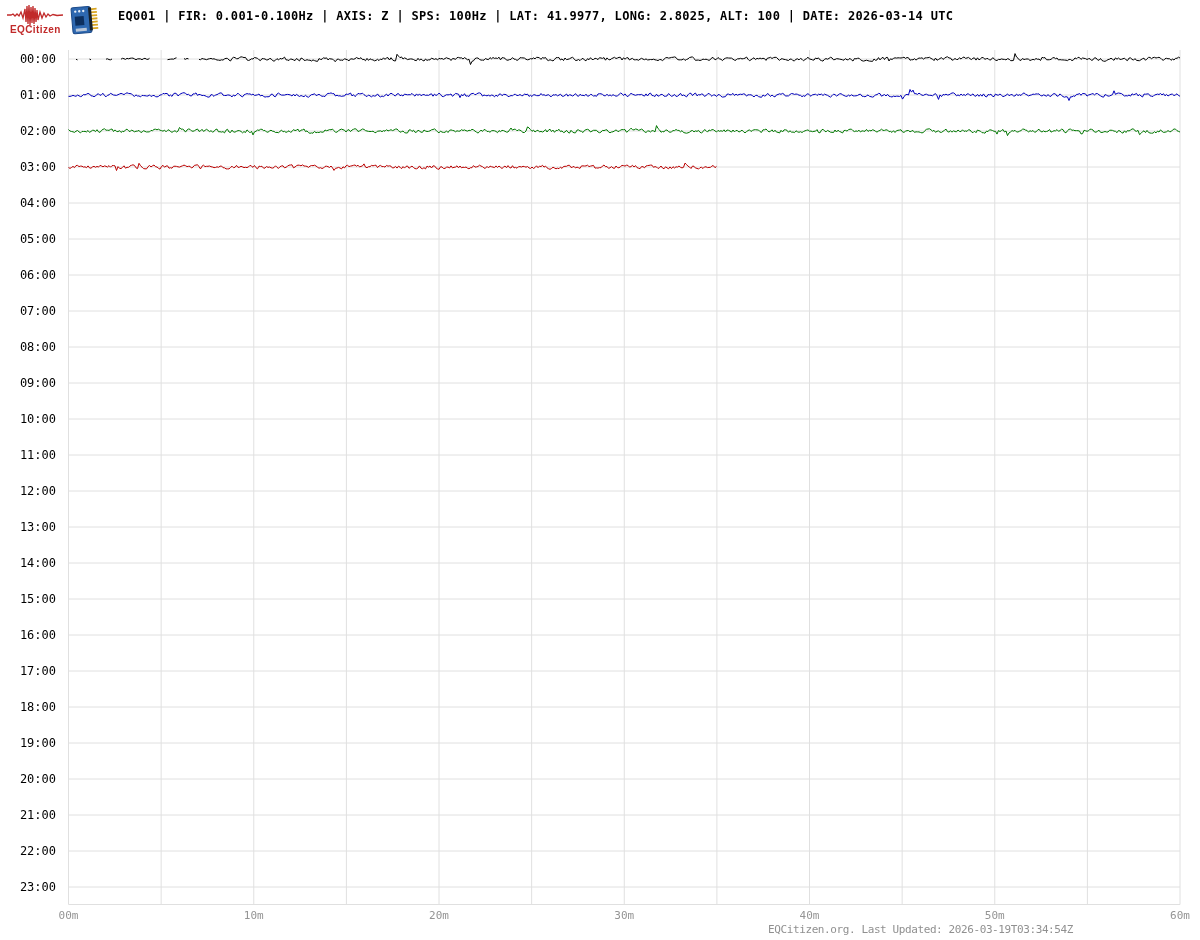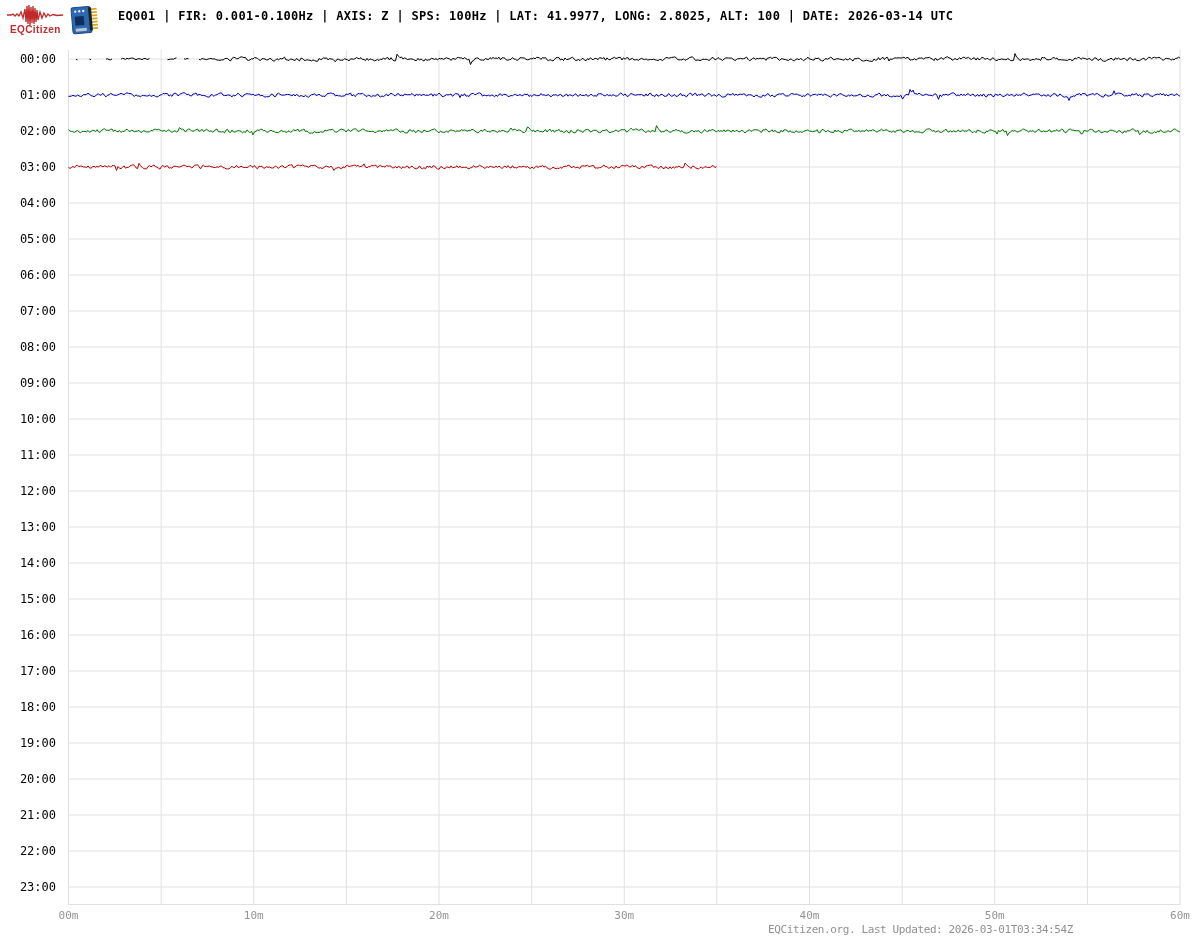--- a/index.html
+++ b/index.html
@@ -124,15 +124,15 @@
         <text x="809.5" y="919" text-anchor="middle" font-size="11" fill="#949494" font-family="DejaVu Sans Mono, monospace">40m</text>
         <text x="994.75" y="919" text-anchor="middle" font-size="11" fill="#949494" font-family="DejaVu Sans Mono, monospace">50m</text>
         <text x="1180" y="919" text-anchor="middle" font-size="11" fill="#949494" font-family="DejaVu Sans Mono, monospace">60m</text>
       </g>
       <path d="M76.0 59.3L77.5 59.9M89.5 59.1L91.0 59.8M106.0 59.2L107.5 58.8L109.0 59.6L110.5 59.8L112.0 59.0M121.0 59.2L122.5 58.3L124.0 58.7L125.5 59.4L127.0 58.3L128.5 58.8L130.0 58.3L131.5 58.1L133.0 58.1L134.5 58.9L136.0 59.7L137.5 58.9L139.0 58.8L140.5 58.9L142.0 59.7L143.5 58.7L145.0 58.3L146.5 59.2L148.0 59.4L149.5 58.3M167.5 59.7L169.0 59.4L170.5 59.2L172.0 59.0L173.5 59.2L175.0 58.3L176.5 57.8M184.0 58.6L185.5 59.3L187.0 58.4L188.5 58.9M199.0 59.4L200.5 59.7L202.0 58.5L203.5 58.9L205.0 59.2L206.5 59.7L208.0 59.1L209.5 58.7L211.0 58.4L212.5 59.0L214.0 58.8L215.5 59.4L217.0 60.0L218.5 60.1L220.0 60.4L221.5 59.8L223.0 60.1L224.5 58.9L226.0 58.3L227.5 58.4L229.0 60.0L230.5 61.0L232.0 58.5L233.5 57.3L235.0 57.6L236.5 58.7L238.0 58.7L239.5 57.6L241.0 56.8L242.5 57.1L244.0 57.6L245.5 57.4L247.0 59.9L248.5 60.5L250.0 59.9L251.5 58.8L253.0 59.0L254.5 57.5L256.0 57.9L257.5 58.3L259.0 59.8L260.5 60.6L262.0 58.6L263.5 58.7L265.0 59.0L266.5 59.9L268.0 59.8L269.5 58.6L271.0 58.7L272.5 60.5L274.0 61.2L275.5 60.2L277.0 58.6L278.5 60.0L280.0 58.4L281.5 58.9L283.0 58.4L284.5 57.1L286.0 59.8L287.5 60.0L289.0 60.5L290.5 58.9L292.0 59.3L293.5 59.9L295.0 60.6L296.5 58.5L298.0 59.7L299.5 60.9L301.0 58.1L302.5 58.5L304.0 60.3L305.5 60.4L307.0 59.7L308.5 60.2L310.0 60.2L311.5 61.0L313.0 59.9L314.5 60.6L316.0 61.1L317.5 61.4L319.0 58.6L320.5 59.4L322.0 59.3L323.5 57.7L325.0 58.4L326.5 57.8L328.0 59.9L329.5 58.6L331.0 59.0L332.5 59.0L334.0 60.6L335.5 61.5L337.0 59.3L338.5 59.2L340.0 60.2L341.5 60.1L343.0 60.3L344.5 58.7L346.0 59.3L347.5 59.8L349.0 60.9L350.5 58.9L352.0 58.9L353.5 59.3L355.0 58.7L356.5 57.5L358.0 58.4L359.5 58.6L361.0 57.7L362.5 59.6L364.0 59.4L365.5 60.7L367.0 58.4L368.5 60.4L370.0 58.8L371.5 59.6L373.0 59.9L374.5 60.8L376.0 60.4L377.5 59.3L379.0 60.6L380.5 59.0L382.0 59.7L383.5 57.8L385.0 59.4L386.5 57.8L388.0 57.7L389.5 60.0L391.0 57.7L392.5 59.8L394.0 60.8L395.5 60.9L397.0 54.3L398.5 56.2L400.0 57.7L401.5 56.9L403.0 59.0L404.5 57.9L406.0 58.5L407.5 59.6L409.0 59.2L410.5 58.9L412.0 59.0L413.5 59.5L415.0 60.4L416.5 60.6L418.0 58.3L419.5 60.2L421.0 58.9L422.5 60.3L424.0 61.0L425.5 59.0L427.0 60.4L428.5 59.8L430.0 59.9L431.5 58.1L433.0 58.8L434.5 59.4L436.0 58.6L437.5 60.0L439.0 58.3L440.5 58.8L442.0 58.5L443.5 59.4L445.0 58.5L446.5 57.7L448.0 58.5L449.5 58.7L451.0 60.5L452.5 58.6L454.0 58.7L455.5 59.4L457.0 57.6L458.5 57.4L460.0 58.0L461.5 57.8L463.0 59.0L464.5 57.6L466.0 58.6L467.5 59.8L469.0 59.3L470.5 64.5L472.0 61.3L473.5 60.8L475.0 58.6L476.5 58.0L478.0 58.0L479.5 59.4L481.0 60.1L482.5 60.1L484.0 60.2L485.5 58.5L487.0 59.3L488.5 59.6L490.0 57.6L491.5 58.8L493.0 57.5L494.5 58.4L496.0 58.0L497.5 58.5L499.0 57.2L500.5 59.8L502.0 57.7L503.5 57.8L505.0 58.3L506.5 60.1L508.0 60.2L509.5 59.6L511.0 59.4L512.5 57.6L514.0 59.1L515.5 59.3L517.0 60.4L518.5 59.6L520.0 57.7L521.5 57.8L523.0 57.9L524.5 58.1L526.0 59.3L527.5 59.8L529.0 59.5L530.5 58.6L532.0 59.0L533.5 57.9L535.0 58.8L536.5 57.4L538.0 57.4L539.5 57.8L541.0 59.4L542.5 57.5L544.0 58.2L545.5 57.5L547.0 59.8L548.5 60.6L550.0 59.7L551.5 60.4L553.0 60.9L554.5 59.6L556.0 57.7L557.5 57.6L559.0 57.6L560.5 60.0L562.0 58.9L563.5 60.6L565.0 58.0L566.5 59.6L568.0 59.3L569.5 58.8L571.0 57.9L572.5 57.3L574.0 58.6L575.5 60.5L577.0 60.3L578.5 59.5L580.0 60.6L581.5 59.1L583.0 58.3L584.5 60.1L586.0 60.8L587.5 58.7L589.0 59.7L590.5 57.7L592.0 59.5L593.5 59.5L595.0 58.3L596.5 58.6L598.0 59.6L599.5 57.7L601.0 58.0L602.5 58.4L604.0 57.6L605.5 60.2L607.0 57.9L608.5 59.5L610.0 59.9L611.5 58.7L613.0 58.0L614.5 57.3L616.0 58.5L617.5 58.0L619.0 57.3L620.5 57.4L622.0 60.0L623.5 57.8L625.0 59.2L626.5 57.9L628.0 57.7L629.5 60.0L631.0 58.9L632.5 58.4L634.0 59.8L635.5 59.8L637.0 59.6L638.5 60.3L640.0 59.2L641.5 58.3L643.0 59.1L644.5 59.7L646.0 58.9L647.5 59.9L649.0 59.8L650.5 59.5L652.0 59.7L653.5 59.2L655.0 59.8L656.5 60.1L658.0 60.6L659.5 59.6L661.0 59.6L662.5 60.6L664.0 59.3L665.5 57.9L667.0 57.5L668.5 58.1L670.0 57.9L671.5 57.4L673.0 57.3L674.5 56.9L676.0 57.5L677.5 59.5L679.0 59.9L680.5 59.8L682.0 59.9L683.5 58.8L685.0 60.4L686.5 59.5L688.0 58.9L689.5 57.5L691.0 57.2L692.5 56.8L694.0 58.4L695.5 60.4L697.0 60.1L698.5 60.1L700.0 60.5L701.5 60.0L703.0 59.1L704.5 59.5L706.0 59.2L707.5 59.7L709.0 60.4L710.5 59.5L712.0 57.5L713.5 57.9L715.0 59.8L716.5 59.2L718.0 57.5L719.5 58.8L721.0 59.3L722.5 60.6L724.0 59.0L725.5 58.2L727.0 57.8L728.5 58.0L730.0 58.1L731.5 58.1L733.0 59.2L734.5 60.2L736.0 60.2L737.5 58.7L739.0 58.9L740.5 58.3L742.0 58.9L743.5 58.6L745.0 58.2L746.5 57.0L748.0 59.2L749.5 60.7L751.0 59.8L752.5 58.6L754.0 57.8L755.5 59.6L757.0 58.3L758.5 58.8L760.0 58.1L761.5 58.7L763.0 58.3L764.5 58.6L766.0 60.4L767.5 58.1L769.0 57.9L770.5 57.3L772.0 58.5L773.5 57.6L775.0 57.3L776.5 57.4L778.0 59.0L779.5 60.4L781.0 58.9L782.5 58.8L784.0 59.4L785.5 59.6L787.0 60.1L788.5 60.5L790.0 59.1L791.5 59.1L793.0 60.7L794.5 60.7L796.0 59.3L797.5 58.8L799.0 59.9L800.5 58.4L802.0 59.3L803.5 60.8L805.0 59.5L806.5 58.6L808.0 57.2L809.5 59.1L811.0 59.3L812.5 59.9L814.0 60.1L815.5 58.0L817.0 58.7L818.5 57.9L820.0 59.9L821.5 60.6L823.0 61.1L824.5 59.3L826.0 58.6L827.5 59.2L829.0 58.4L830.5 57.3L832.0 57.9L833.5 59.8L835.0 59.5L836.5 58.7L838.0 58.8L839.5 59.1L841.0 59.4L842.5 59.8L844.0 60.2L845.5 58.6L847.0 59.9L848.5 59.6L850.0 58.3L851.5 60.0L853.0 61.0L854.5 58.5L856.0 58.9L857.5 58.3L859.0 58.2L860.5 59.7L862.0 60.7L863.5 61.1L865.0 60.7L866.5 60.2L868.0 60.7L869.5 61.1L871.0 61.2L872.5 61.4L874.0 59.0L875.5 60.3L877.0 59.9L878.5 57.6L880.0 59.9L881.5 58.2L883.0 57.3L884.5 59.5L886.0 57.5L887.5 57.4L889.0 61.0L890.5 58.8L892.0 59.5L893.5 58.4L895.0 57.8L896.5 58.1L898.0 57.8L899.5 57.9L901.0 58.0L902.5 57.7L904.0 57.2L905.5 58.4L907.0 57.5L908.5 57.8L910.0 60.2L911.5 59.7L913.0 59.8L914.5 58.7L916.0 60.1L917.5 58.9L919.0 58.0L920.5 58.2L922.0 57.8L923.5 59.1L925.0 57.9L926.5 57.8L928.0 57.7L929.5 57.3L931.0 58.5L932.5 59.0L934.0 60.6L935.5 58.1L937.0 60.2L938.5 59.5L940.0 58.5L941.5 57.6L943.0 59.4L944.5 58.3L946.0 57.2L947.5 56.8L949.0 58.0L950.5 58.0L952.0 60.2L953.5 59.7L955.0 58.5L956.5 59.5L958.0 59.5L959.5 57.7L961.0 59.1L962.5 57.6L964.0 57.0L965.5 58.3L967.0 58.0L968.5 57.4L970.0 58.7L971.5 59.6L973.0 58.1L974.5 57.9L976.0 60.1L977.5 57.8L979.0 59.9L980.5 58.8L982.0 57.4L983.5 57.9L985.0 59.3L986.5 58.6L988.0 58.5L989.5 60.0L991.0 59.8L992.5 57.8L994.0 58.5L995.5 60.3L997.0 60.5L998.5 59.4L1000.0 59.6L1001.5 58.9L1003.0 59.3L1004.5 59.4L1006.0 59.9L1007.5 58.7L1009.0 59.1L1010.5 60.6L1012.0 60.7L1013.5 60.4L1015.0 53.6L1016.5 57.0L1018.0 58.2L1019.5 60.1L1021.0 60.4L1022.5 58.5L1024.0 59.5L1025.5 59.2L1027.0 58.9L1028.5 59.2L1030.0 60.5L1031.5 59.9L1033.0 59.4L1034.5 59.8L1036.0 58.5L1037.5 59.3L1039.0 59.1L1040.5 60.5L1042.0 57.4L1043.5 57.8L1045.0 57.6L1046.5 59.7L1048.0 59.8L1049.5 59.7L1051.0 59.4L1052.5 58.0L1054.0 57.5L1055.5 58.7L1057.0 58.0L1058.5 60.0L1060.0 59.6L1061.5 59.9L1063.0 59.9L1064.5 60.1L1066.0 60.2L1067.5 60.6L1069.0 59.4L1070.5 59.5L1072.0 60.6L1073.5 59.9L1075.0 57.9L1076.5 58.8L1078.0 57.3L1079.5 57.6L1081.0 59.4L1082.5 58.0L1084.0 58.3L1085.5 58.6L1087.0 59.5L1088.5 58.7L1090.0 58.7L1091.5 60.4L1093.0 59.8L1094.5 57.8L1096.0 58.0L1097.5 59.8L1099.0 60.3L1100.5 58.5L1102.0 60.5L1103.5 61.1L1105.0 61.3L1106.5 60.6L1108.0 59.6L1109.5 59.2L1111.0 58.2L1112.5 59.3L1114.0 60.3L1115.5 57.9L1117.0 59.2L1118.5 58.0L1120.0 59.4L1121.5 59.3L1123.0 58.7L1124.5 58.2L1126.0 59.8L1127.5 60.6L1129.0 58.1L1130.5 57.9L1132.0 59.3L1133.5 60.1L1135.0 58.6L1136.5 60.4L1138.0 60.6L1139.5 60.7L1141.0 59.7L1142.5 58.7L1144.0 58.2L1145.5 60.3L1147.0 58.8L1148.5 57.4L1150.0 57.4L1151.5 58.7L1153.0 57.6L1154.5 57.3L1156.0 58.0L1157.5 57.6L1159.0 57.3L1160.5 58.1L1162.0 59.6L1163.5 60.3L1165.0 58.7L1166.5 58.3L1168.0 58.8L1169.5 58.6L1171.0 60.3L1172.5 59.1L1174.0 60.0L1175.5 58.3L1177.0 58.3L1178.5 57.2L1180.0 58.0" fill="none" stroke="#000000" stroke-width="1" stroke-linejoin="miter"></path>
       <path d="M68.5 96.3L70.0 96.4L71.5 96.0L73.0 95.4L74.5 95.9L76.0 96.3L77.5 95.1L79.0 95.8L80.5 96.6L82.0 96.1L83.5 94.5L85.0 94.9L86.5 94.2L88.0 93.4L89.5 94.0L91.0 95.8L92.5 96.0L94.0 96.7L95.5 96.0L97.0 94.3L98.5 93.8L100.0 95.4L101.5 94.6L103.0 93.3L104.5 95.6L106.0 96.8L107.5 95.3L109.0 94.9L110.5 93.3L112.0 94.1L113.5 95.0L115.0 95.2L116.5 95.4L118.0 94.7L119.5 94.0L121.0 93.4L122.5 93.9L124.0 94.6L125.5 93.5L127.0 92.8L128.5 93.4L130.0 93.6L131.5 93.8L133.0 95.5L134.5 96.3L136.0 94.9L137.5 96.0L139.0 95.9L140.5 96.9L142.0 95.4L143.5 95.6L145.0 95.7L146.5 96.0L148.0 96.0L149.5 94.9L151.0 96.5L152.5 95.7L154.0 95.4L155.5 96.6L157.0 96.9L158.5 96.4L160.0 95.0L161.5 94.9L163.0 93.4L164.5 93.8L166.0 93.4L167.5 93.7L169.0 96.1L170.5 95.0L172.0 96.4L173.5 93.8L175.0 93.1L176.5 93.7L178.0 95.9L179.5 94.6L181.0 93.6L182.5 93.0L184.0 92.7L185.5 93.4L187.0 94.7L188.5 94.3L190.0 95.7L191.5 96.0L193.0 93.9L194.5 93.9L196.0 92.9L197.5 95.4L199.0 94.4L200.5 94.7L202.0 95.5L203.5 95.4L205.0 95.7L206.5 96.5L208.0 97.1L209.5 97.0L211.0 94.6L212.5 95.0L214.0 96.4L215.5 94.9L217.0 94.7L218.5 93.7L220.0 93.0L221.5 92.9L223.0 95.1L224.5 95.5L226.0 95.5L227.5 95.0L229.0 95.0L230.5 95.6L232.0 96.9L233.5 95.0L235.0 96.1L236.5 94.5L238.0 93.2L239.5 94.7L241.0 96.0L242.5 96.9L244.0 94.9L245.5 94.2L247.0 93.6L248.5 94.0L250.0 93.9L251.5 94.8L253.0 94.1L254.5 95.4L256.0 95.2L257.5 94.8L259.0 94.0L260.5 96.0L262.0 95.2L263.5 96.3L265.0 97.1L266.5 96.7L268.0 96.8L269.5 96.5L271.0 94.3L272.5 94.2L274.0 96.3L275.5 96.7L277.0 94.0L278.5 93.1L280.0 94.3L281.5 95.1L283.0 95.1L284.5 95.1L286.0 94.6L287.5 94.4L289.0 94.6L290.5 95.0L292.0 96.0L293.5 94.2L295.0 96.0L296.5 94.3L298.0 95.5L299.5 96.5L301.0 95.5L302.5 96.2L304.0 96.7L305.5 95.3L307.0 96.7L308.5 97.2L310.0 95.8L311.5 94.6L313.0 94.5L314.5 93.7L316.0 95.5L317.5 95.0L319.0 94.3L320.5 95.4L322.0 96.3L323.5 96.2L325.0 96.5L326.5 94.4L328.0 93.4L329.5 93.4L331.0 92.9L332.5 93.6L334.0 93.7L335.5 96.0L337.0 95.2L338.5 95.9L340.0 95.8L341.5 96.4L343.0 96.0L344.5 96.0L346.0 94.0L347.5 94.4L349.0 94.0L350.5 93.0L352.0 95.9L353.5 94.7L355.0 96.6L356.5 95.2L358.0 93.4L359.5 93.8L361.0 93.8L362.5 93.2L364.0 94.7L365.5 95.7L367.0 96.6L368.5 95.0L370.0 95.9L371.5 96.8L373.0 95.6L374.5 96.1L376.0 95.8L377.5 93.9L379.0 96.0L380.5 96.9L382.0 96.0L383.5 96.6L385.0 95.4L386.5 94.1L388.0 96.0L389.5 94.2L391.0 93.3L392.5 93.9L394.0 95.4L395.5 95.9L397.0 94.0L398.5 93.6L400.0 95.7L401.5 95.1L403.0 96.0L404.5 94.1L406.0 94.5L407.5 94.8L409.0 94.7L410.5 94.7L412.0 93.4L413.5 95.0L415.0 96.1L416.5 93.9L418.0 95.5L419.5 93.9L421.0 95.7L422.5 94.8L424.0 94.5L425.5 95.4L427.0 95.1L428.5 95.4L430.0 94.4L431.5 93.8L433.0 96.2L434.5 94.1L436.0 95.5L437.5 94.6L439.0 93.2L440.5 94.3L442.0 96.4L443.5 96.6L445.0 95.6L446.5 94.7L448.0 94.9L449.5 94.6L451.0 94.0L452.5 96.3L454.0 94.9L455.5 93.4L457.0 93.8L458.5 94.2L460.0 97.6L461.5 94.6L463.0 95.8L464.5 93.7L466.0 96.2L467.5 95.8L469.0 96.5L470.5 94.1L472.0 93.6L473.5 93.3L475.0 94.8L476.5 94.1L478.0 93.1L479.5 92.9L481.0 93.6L482.5 96.1L484.0 95.0L485.5 95.5L487.0 95.8L488.5 95.2L490.0 96.1L491.5 95.1L493.0 95.4L494.5 96.8L496.0 95.1L497.5 96.4L499.0 94.3L500.5 93.9L502.0 95.7L503.5 94.4L505.0 94.4L506.5 94.8L508.0 96.6L509.5 96.3L511.0 95.5L512.5 95.9L514.0 94.4L515.5 94.4L517.0 95.5L518.5 95.4L520.0 94.5L521.5 95.6L523.0 95.7L524.5 93.9L526.0 94.7L527.5 94.1L529.0 96.4L530.5 95.3L532.0 96.5L533.5 94.7L535.0 94.9L536.5 95.6L538.0 95.7L539.5 95.5L541.0 93.5L542.5 95.2L544.0 94.7L545.5 95.6L547.0 95.2L548.5 94.6L550.0 96.3L551.5 96.5L553.0 94.8L554.5 95.1L556.0 94.6L557.5 95.8L559.0 95.1L560.5 94.2L562.0 96.1L563.5 96.3L565.0 95.3L566.5 94.0L568.0 96.2L569.5 94.7L571.0 95.1L572.5 96.0L574.0 95.2L575.5 93.6L577.0 95.6L578.5 96.3L580.0 94.3L581.5 95.4L583.0 95.3L584.5 95.8L586.0 94.2L587.5 96.2L589.0 95.9L590.5 94.4L592.0 94.7L593.5 96.2L595.0 95.6L596.5 96.3L598.0 94.0L599.5 93.7L601.0 93.8L602.5 94.4L604.0 95.7L605.5 95.8L607.0 94.2L608.5 95.9L610.0 94.9L611.5 95.9L613.0 94.7L614.5 95.5L616.0 96.2L617.5 95.8L619.0 94.5L620.5 93.1L622.0 93.7L623.5 95.5L625.0 93.9L626.5 95.9L628.0 96.6L629.5 94.7L631.0 93.4L632.5 94.2L634.0 94.8L635.5 95.3L637.0 94.8L638.5 94.6L640.0 94.8L641.5 94.4L643.0 95.4L644.5 96.1L646.0 93.9L647.5 96.0L649.0 93.8L650.5 93.1L652.0 95.5L653.5 95.7L655.0 96.5L656.5 94.2L658.0 96.2L659.5 95.6L661.0 94.4L662.5 94.5L664.0 96.1L665.5 96.3L667.0 95.9L668.5 93.6L670.0 94.8L671.5 96.4L673.0 95.7L674.5 94.5L676.0 96.4L677.5 96.2L679.0 95.0L680.5 93.3L682.0 95.7L683.5 95.0L685.0 95.8L686.5 96.9L688.0 94.8L689.5 93.3L691.0 93.3L692.5 95.6L694.0 93.9L695.5 93.1L697.0 95.8L698.5 94.6L700.0 95.0L701.5 94.0L703.0 94.3L704.5 96.4L706.0 95.5L707.5 94.2L709.0 93.3L710.5 95.0L712.0 96.3L713.5 94.8L715.0 95.1L716.5 96.5L718.0 94.7L719.5 94.7L721.0 96.3L722.5 97.1L724.0 96.9L725.5 96.6L727.0 94.2L728.5 94.1L730.0 94.9L731.5 94.6L733.0 93.4L734.5 95.5L736.0 94.1L737.5 95.2L739.0 94.5L740.5 94.2L742.0 94.5L743.5 93.8L745.0 94.2L746.5 96.1L748.0 94.8L749.5 94.8L751.0 94.8L752.5 95.7L754.0 96.9L755.5 95.5L757.0 95.3L758.5 96.6L760.0 97.0L761.5 97.3L763.0 95.0L764.5 96.0L766.0 95.5L767.5 93.5L769.0 94.6L770.5 96.5L772.0 95.0L773.5 96.3L775.0 96.9L776.5 94.9L778.0 94.5L779.5 93.8L781.0 94.3L782.5 93.4L784.0 94.2L785.5 96.1L787.0 95.9L788.5 95.9L790.0 94.5L791.5 93.5L793.0 93.8L794.5 94.4L796.0 94.0L797.5 94.3L799.0 95.2L800.5 95.3L802.0 96.7L803.5 95.7L805.0 96.4L806.5 94.4L808.0 93.7L809.5 95.0L811.0 96.3L812.5 94.7L814.0 94.6L815.5 94.0L817.0 95.5L818.5 94.2L820.0 94.6L821.5 94.1L823.0 95.5L824.5 94.1L826.0 94.8L827.5 95.3L829.0 96.3L830.5 97.1L832.0 95.7L833.5 94.2L835.0 94.6L836.5 96.0L838.0 95.1L839.5 93.9L841.0 93.7L842.5 94.7L844.0 95.5L845.5 96.2L847.0 96.3L848.5 95.1L850.0 96.2L851.5 94.7L853.0 95.9L854.5 95.9L856.0 95.8L857.5 95.5L859.0 94.5L860.5 94.2L862.0 96.2L863.5 96.4L865.0 96.8L866.5 95.9L868.0 94.9L869.5 96.4L871.0 96.7L872.5 97.1L874.0 96.5L875.5 94.8L877.0 94.7L878.5 93.4L880.0 93.6L881.5 96.2L883.0 95.3L884.5 94.5L886.0 96.0L887.5 94.3L889.0 96.2L890.5 96.6L892.0 97.0L893.5 96.1L895.0 96.5L896.5 96.2L898.0 96.2L899.5 96.5L901.0 95.4L902.5 99.1L904.0 96.8L905.5 94.8L907.0 94.4L908.5 95.0L910.0 89.5L911.5 92.1L913.0 90.1L914.5 93.7L916.0 93.7L917.5 94.4L919.0 93.1L920.5 94.2L922.0 95.2L923.5 95.4L925.0 94.4L926.5 94.2L928.0 95.1L929.5 95.3L931.0 95.3L932.5 95.8L934.0 94.5L935.5 93.6L937.0 95.7L938.5 99.4L940.0 94.9L941.5 96.6L943.0 94.5L944.5 94.9L946.0 94.2L947.5 95.0L949.0 94.8L950.5 93.8L952.0 93.0L953.5 92.9L955.0 93.9L956.5 95.8L958.0 94.9L959.5 95.8L961.0 94.0L962.5 95.4L964.0 94.5L965.5 95.6L967.0 94.0L968.5 93.8L970.0 95.5L971.5 95.0L973.0 93.9L974.5 95.9L976.0 96.2L977.5 94.4L979.0 96.3L980.5 94.5L982.0 96.2L983.5 93.9L985.0 96.2L986.5 97.0L988.0 94.6L989.5 94.8L991.0 94.2L992.5 96.3L994.0 96.6L995.5 94.0L997.0 95.0L998.5 95.1L1000.0 94.0L1001.5 95.3L1003.0 96.6L1004.5 96.1L1006.0 95.3L1007.5 93.9L1009.0 95.7L1010.5 94.8L1012.0 94.5L1013.5 95.9L1015.0 96.0L1016.5 94.1L1018.0 95.5L1019.5 94.7L1021.0 95.5L1022.5 93.7L1024.0 92.9L1025.5 94.2L1027.0 94.9L1028.5 95.9L1030.0 95.3L1031.5 94.9L1033.0 94.1L1034.5 94.4L1036.0 93.9L1037.5 94.0L1039.0 93.9L1040.5 95.5L1042.0 96.0L1043.5 94.9L1045.0 95.4L1046.5 96.3L1048.0 94.5L1049.5 96.2L1051.0 96.3L1052.5 94.4L1054.0 93.6L1055.5 94.0L1057.0 96.2L1058.5 95.8L1060.0 93.9L1061.5 95.4L1063.0 96.6L1064.5 97.2L1066.0 96.7L1067.5 97.0L1069.0 100.5L1070.5 96.8L1072.0 96.9L1073.5 95.9L1075.0 96.3L1076.5 94.4L1078.0 94.3L1079.5 93.5L1081.0 95.3L1082.5 93.5L1084.0 93.6L1085.5 93.9L1087.0 96.1L1088.5 95.0L1090.0 94.6L1091.5 94.0L1093.0 93.6L1094.5 94.9L1096.0 93.6L1097.5 93.6L1099.0 94.8L1100.5 95.8L1102.0 96.7L1103.5 97.2L1105.0 94.6L1106.5 95.2L1108.0 96.1L1109.5 96.0L1111.0 95.3L1112.5 94.6L1114.0 90.8L1115.5 94.4L1117.0 93.4L1118.5 93.0L1120.0 93.3L1121.5 93.6L1123.0 94.8L1124.5 96.0L1126.0 95.7L1127.5 95.9L1129.0 95.0L1130.5 96.1L1132.0 93.8L1133.5 94.7L1135.0 94.3L1136.5 93.4L1138.0 95.8L1139.5 94.6L1141.0 95.9L1142.5 97.0L1144.0 94.1L1145.5 94.2L1147.0 94.0L1148.5 93.8L1150.0 95.8L1151.5 96.2L1153.0 96.5L1154.5 95.0L1156.0 94.6L1157.5 94.1L1159.0 94.5L1160.5 93.5L1162.0 94.9L1163.5 93.7L1165.0 95.8L1166.5 94.4L1168.0 96.0L1169.5 95.0L1171.0 94.2L1172.5 94.2L1174.0 95.6L1175.5 94.8L1177.0 93.8L1178.5 95.5L1180.0 96.2" fill="none" stroke="#0000bb" stroke-width="1" stroke-linejoin="miter"></path>
       <path d="M68.5 129.5L70.0 131.0L71.5 131.5L73.0 131.8L74.5 132.4L76.0 131.2L77.5 130.5L79.0 131.8L80.5 132.9L82.0 131.4L83.5 131.5L85.0 131.4L86.5 131.9L88.0 130.5L89.5 132.4L91.0 131.4L92.5 130.3L94.0 130.3L95.5 131.6L97.0 129.7L98.5 131.8L100.0 132.4L101.5 130.4L103.0 129.3L104.5 128.8L106.0 130.2L107.5 130.2L109.0 130.4L110.5 129.4L112.0 129.0L113.5 131.5L115.0 129.9L116.5 131.4L118.0 131.7L119.5 130.6L121.0 132.4L122.5 131.3L124.0 131.7L125.5 129.9L127.0 129.1L128.5 130.7L130.0 131.7L131.5 130.0L133.0 130.8L134.5 131.8L136.0 131.2L137.5 131.1L139.0 130.4L140.5 132.2L142.0 132.3L143.5 130.6L145.0 131.4L146.5 132.0L148.0 131.9L149.5 131.9L151.0 130.4L152.5 130.7L154.0 129.4L155.5 129.2L157.0 129.8L158.5 129.2L160.0 130.2L161.5 130.6L163.0 131.2L164.5 130.1L166.0 131.8L167.5 130.3L169.0 129.8L170.5 131.5L172.0 132.3L173.5 131.4L175.0 130.7L176.5 132.0L178.0 131.1L179.5 127.5L181.0 129.2L182.5 129.1L184.0 130.0L185.5 132.1L187.0 130.0L188.5 129.0L190.0 129.3L191.5 130.9L193.0 131.3L194.5 130.7L196.0 129.7L197.5 129.0L199.0 131.4L200.5 130.9L202.0 129.3L203.5 131.4L205.0 130.4L206.5 129.3L208.0 130.3L209.5 131.6L211.0 130.7L212.5 132.0L214.0 131.5L215.5 129.5L217.0 129.1L218.5 131.8L220.0 131.7L221.5 132.1L223.0 131.6L224.5 132.9L226.0 130.2L227.5 129.3L229.0 132.0L230.5 132.5L232.0 130.1L233.5 132.0L235.0 132.1L236.5 131.3L238.0 130.6L239.5 130.7L241.0 131.4L242.5 132.8L244.0 131.6L245.5 132.5L247.0 129.9L248.5 131.3L250.0 132.8L251.5 131.3L253.0 134.9L254.5 131.8L256.0 131.3L257.5 130.0L259.0 130.4L260.5 129.3L262.0 129.3L263.5 130.6L265.0 130.4L266.5 132.0L268.0 132.2L269.5 131.0L271.0 130.2L272.5 131.2L274.0 131.4L275.5 132.5L277.0 132.4L278.5 132.7L280.0 131.4L281.5 130.1L283.0 131.8L284.5 131.3L286.0 132.4L287.5 131.7L289.0 130.8L290.5 132.3L292.0 131.5L293.5 129.6L295.0 130.6L296.5 130.1L298.0 129.2L299.5 131.8L301.0 130.1L302.5 129.9L304.0 129.0L305.5 131.6L307.0 130.9L308.5 132.6L310.0 133.3L311.5 132.9L313.0 133.2L314.5 131.4L316.0 132.7L317.5 132.3L319.0 132.5L320.5 131.8L322.0 132.2L323.5 132.1L325.0 130.0L326.5 130.7L328.0 130.3L329.5 129.6L331.0 129.8L332.5 129.1L334.0 130.7L335.5 132.3L337.0 132.1L338.5 130.7L340.0 129.7L341.5 129.1L343.0 129.7L344.5 130.2L346.0 132.0L347.5 130.1L349.0 129.7L350.5 131.6L352.0 130.0L353.5 129.3L355.0 128.7L356.5 129.3L358.0 131.5L359.5 130.9L361.0 130.0L362.5 129.0L364.0 129.4L365.5 130.6L367.0 131.0L368.5 131.4L370.0 131.5L371.5 131.5L373.0 131.2L374.5 132.4L376.0 132.7L377.5 131.1L379.0 131.1L380.5 130.8L382.0 131.7L383.5 130.6L385.0 131.2L386.5 129.7L388.0 130.9L389.5 130.4L391.0 129.7L392.5 130.6L394.0 130.0L395.5 129.1L397.0 129.0L398.5 130.6L400.0 132.2L401.5 131.7L403.0 131.0L404.5 132.6L406.0 133.0L407.5 132.9L409.0 130.0L410.5 129.8L412.0 131.5L413.5 130.2L415.0 132.3L416.5 132.2L418.0 130.2L419.5 131.1L421.0 132.2L422.5 132.3L424.0 130.0L425.5 131.0L427.0 131.5L428.5 131.4L430.0 130.8L431.5 129.8L433.0 129.5L434.5 128.9L436.0 130.2L437.5 131.8L439.0 132.9L440.5 131.1L442.0 132.1L443.5 132.4L445.0 132.3L446.5 130.9L448.0 132.5L449.5 130.4L451.0 129.9L452.5 130.4L454.0 130.7L455.5 131.8L457.0 130.8L458.5 131.2L460.0 131.1L461.5 129.7L463.0 130.5L464.5 129.9L466.0 130.7L467.5 131.1L469.0 130.3L470.5 130.5L472.0 129.3L473.5 129.9L475.0 131.1L476.5 132.1L478.0 133.1L479.5 131.7L481.0 130.1L482.5 131.4L484.0 129.5L485.5 129.9L487.0 131.5L488.5 131.4L490.0 132.2L491.5 130.8L493.0 130.6L494.5 130.8L496.0 131.4L497.5 132.7L499.0 130.6L500.5 131.6L502.0 130.4L503.5 130.6L505.0 131.3L506.5 132.1L508.0 132.0L509.5 130.0L511.0 128.0L512.5 130.2L514.0 129.2L515.5 129.3L517.0 130.8L518.5 129.9L520.0 130.1L521.5 131.2L523.0 132.5L524.5 132.5L526.0 131.0L527.5 126.9L529.0 127.9L530.5 129.6L532.0 131.3L533.5 130.1L535.0 132.0L536.5 130.8L538.0 130.2L539.5 131.9L541.0 131.4L542.5 132.0L544.0 131.2L545.5 129.6L547.0 132.0L548.5 130.1L550.0 129.2L551.5 131.6L553.0 130.1L554.5 132.3L556.0 130.4L557.5 130.5L559.0 129.3L560.5 131.6L562.0 130.9L563.5 132.6L565.0 132.0L566.5 130.3L568.0 132.3L569.5 133.1L571.0 130.3L572.5 132.0L574.0 132.8L575.5 132.8L577.0 130.1L578.5 129.9L580.0 131.0L581.5 131.3L583.0 132.5L584.5 130.4L586.0 129.7L587.5 129.3L589.0 130.0L590.5 132.0L592.0 131.1L593.5 130.3L595.0 130.3L596.5 130.3L598.0 132.0L599.5 132.7L601.0 132.1L602.5 130.4L604.0 130.6L605.5 130.0L607.0 129.8L608.5 131.8L610.0 132.8L611.5 132.0L613.0 131.8L614.5 130.9L616.0 129.9L617.5 131.1L619.0 131.5L620.5 130.0L622.0 129.6L623.5 129.7L625.0 129.6L626.5 132.2L628.0 131.3L629.5 129.7L631.0 128.2L632.5 129.6L634.0 130.0L635.5 129.0L637.0 129.3L638.5 130.3L640.0 129.9L641.5 129.1L643.0 130.0L644.5 131.8L646.0 132.5L647.5 131.1L649.0 130.9L650.5 132.0L652.0 130.6L653.5 130.9L655.0 131.9L656.5 125.6L658.0 128.5L659.5 129.9L661.0 132.2L662.5 131.5L664.0 131.9L665.5 130.1L667.0 130.0L668.5 131.6L670.0 132.3L671.5 131.8L673.0 130.6L674.5 130.6L676.0 129.5L677.5 130.4L679.0 130.4L680.5 131.8L682.0 130.6L683.5 132.5L685.0 132.9L686.5 133.2L688.0 132.8L689.5 132.2L691.0 130.9L692.5 130.5L694.0 131.9L695.5 130.9L697.0 131.4L698.5 130.4L700.0 132.3L701.5 132.9L703.0 131.7L704.5 129.6L706.0 130.6L707.5 132.1L709.0 130.0L710.5 130.6L712.0 129.6L713.5 129.8L715.0 130.9L716.5 132.0L718.0 130.4L719.5 131.3L721.0 130.7L722.5 131.4L724.0 129.8L725.5 131.9L727.0 130.0L728.5 130.3L730.0 131.0L731.5 132.1L733.0 130.0L734.5 131.9L736.0 130.4L737.5 130.7L739.0 132.0L740.5 131.3L742.0 130.1L743.5 131.7L745.0 132.9L746.5 131.6L748.0 130.6L749.5 129.8L751.0 131.5L752.5 130.4L754.0 129.8L755.5 129.7L757.0 129.9L758.5 130.0L760.0 131.6L761.5 132.4L763.0 129.8L764.5 129.8L766.0 129.0L767.5 130.6L769.0 131.9L770.5 131.3L772.0 129.8L773.5 131.9L775.0 130.2L776.5 132.1L778.0 132.3L779.5 133.0L781.0 130.3L782.5 132.0L784.0 129.9L785.5 129.8L787.0 130.3L788.5 132.3L790.0 130.7L791.5 132.3L793.0 132.0L794.5 132.6L796.0 130.8L797.5 131.8L799.0 132.3L800.5 131.7L802.0 132.5L803.5 131.5L805.0 130.8L806.5 130.3L808.0 129.9L809.5 131.2L811.0 131.1L812.5 131.7L814.0 131.3L815.5 131.2L817.0 129.6L818.5 132.5L820.0 132.8L821.5 130.1L823.0 129.2L824.5 130.9L826.0 131.9L827.5 130.4L829.0 131.2L830.5 132.2L832.0 132.3L833.5 132.5L835.0 130.0L836.5 132.0L838.0 130.2L839.5 131.5L841.0 132.0L842.5 133.0L844.0 130.5L845.5 130.4L847.0 131.1L848.5 129.7L850.0 129.2L851.5 129.2L853.0 130.7L854.5 131.6L856.0 130.9L857.5 131.4L859.0 130.2L860.5 132.0L862.0 130.8L863.5 131.1L865.0 131.3L866.5 129.4L868.0 131.4L869.5 130.4L871.0 130.9L872.5 129.8L874.0 130.2L875.5 131.3L877.0 132.1L878.5 131.0L880.0 130.4L881.5 129.2L883.0 130.4L884.5 130.4L886.0 129.8L887.5 130.0L889.0 131.7L890.5 131.4L892.0 132.4L893.5 130.7L895.0 132.5L896.5 130.7L898.0 130.3L899.5 130.1L901.0 129.8L902.5 131.9L904.0 132.4L905.5 131.2L907.0 130.6L908.5 130.5L910.0 131.8L911.5 131.1L913.0 130.5L914.5 132.4L916.0 131.8L917.5 131.9L919.0 131.9L920.5 132.5L922.0 132.9L923.5 132.4L925.0 130.5L926.5 129.3L928.0 129.0L929.5 128.8L931.0 129.8L932.5 131.2L934.0 130.3L935.5 132.3L937.0 131.3L938.5 130.9L940.0 132.2L941.5 132.4L943.0 131.3L944.5 130.3L946.0 129.1L947.5 131.6L949.0 132.1L950.5 130.7L952.0 132.2L953.5 130.7L955.0 131.6L956.5 131.8L958.0 130.0L959.5 131.4L961.0 131.6L962.5 129.8L964.0 131.4L965.5 130.9L967.0 131.4L968.5 129.7L970.0 130.0L971.5 131.9L973.0 132.7L974.5 131.2L976.0 132.7L977.5 130.0L979.0 130.7L980.5 131.2L982.0 132.7L983.5 132.7L985.0 133.2L986.5 131.1L988.0 131.6L989.5 129.8L991.0 130.0L992.5 130.5L994.0 131.3L995.5 131.3L997.0 134.1L998.5 130.5L1000.0 131.6L1001.5 130.5L1003.0 129.5L1004.5 132.0L1006.0 131.0L1007.5 135.6L1009.0 132.9L1010.5 132.0L1012.0 130.6L1013.5 131.2L1015.0 130.3L1016.5 131.9L1018.0 132.0L1019.5 131.2L1021.0 130.6L1022.5 129.2L1024.0 129.1L1025.5 130.1L1027.0 130.4L1028.5 132.1L1030.0 130.7L1031.5 131.4L1033.0 130.5L1034.5 132.2L1036.0 131.9L1037.5 130.2L1039.0 129.2L1040.5 131.3L1042.0 132.0L1043.5 130.9L1045.0 131.8L1046.5 131.5L1048.0 131.0L1049.5 129.5L1051.0 132.1L1052.5 131.5L1054.0 130.7L1055.5 130.9L1057.0 129.6L1058.5 131.3L1060.0 130.6L1061.5 129.2L1063.0 129.6L1064.5 132.2L1066.0 132.8L1067.5 130.7L1069.0 129.3L1070.5 129.1L1072.0 130.3L1073.5 130.1L1075.0 130.7L1076.5 130.6L1078.0 130.7L1079.5 131.0L1081.0 133.9L1082.5 133.7L1084.0 130.3L1085.5 130.7L1087.0 131.3L1088.5 130.8L1090.0 129.2L1091.5 129.3L1093.0 130.0L1094.5 132.0L1096.0 132.2L1097.5 131.3L1099.0 130.2L1100.5 132.3L1102.0 132.5L1103.5 132.0L1105.0 131.5L1106.5 132.0L1108.0 132.0L1109.5 130.3L1111.0 130.2L1112.5 130.4L1114.0 131.1L1115.5 131.3L1117.0 132.7L1118.5 130.5L1120.0 131.0L1121.5 132.6L1123.0 133.1L1124.5 130.8L1126.0 132.5L1127.5 130.5L1129.0 131.0L1130.5 130.1L1132.0 129.0L1133.5 128.9L1135.0 130.8L1136.5 131.3L1138.0 130.4L1139.5 134.6L1141.0 133.4L1142.5 131.7L1144.0 130.8L1145.5 132.6L1147.0 130.4L1148.5 132.4L1150.0 133.0L1151.5 133.2L1153.0 133.1L1154.5 131.7L1156.0 132.9L1157.5 131.1L1159.0 132.0L1160.5 129.9L1162.0 131.3L1163.5 132.4L1165.0 132.2L1166.5 131.8L1168.0 130.6L1169.5 131.6L1171.0 131.7L1172.5 130.0L1174.0 129.0L1175.5 129.1L1177.0 130.7L1178.5 131.4L1180.0 132.0" fill="none" stroke="#007700" stroke-width="1" stroke-linejoin="miter"></path>
       <path d="M68.5 167.5L70.0 168.4L71.5 167.5L73.0 166.4L74.5 167.6L76.0 165.6L77.5 165.4L79.0 166.6L80.5 166.1L82.0 166.2L83.5 167.1L85.0 166.8L86.5 167.7L88.0 165.9L89.5 167.9L91.0 168.2L92.5 166.9L94.0 166.3L95.5 167.3L97.0 166.4L98.5 167.1L100.0 165.4L101.5 166.0L103.0 166.8L104.5 165.9L106.0 166.3L107.5 167.0L109.0 165.6L110.5 167.2L112.0 165.7L113.5 165.5L115.0 165.9L116.5 170.5L118.0 166.6L119.5 168.3L121.0 168.6L122.5 167.4L124.0 165.8L125.5 168.2L127.0 167.3L128.5 167.4L130.0 165.9L131.5 165.3L133.0 164.8L134.5 165.4L136.0 167.8L137.5 168.6L139.0 163.3L140.5 165.7L142.0 167.1L143.5 168.6L145.0 168.8L146.5 168.9L148.0 166.7L149.5 165.5L151.0 166.9L152.5 165.8L154.0 165.0L155.5 166.7L157.0 167.0L158.5 168.3L160.0 169.1L161.5 166.5L163.0 165.3L164.5 167.2L166.0 166.1L167.5 165.8L169.0 168.2L170.5 167.7L172.0 168.2L173.5 166.3L175.0 166.2L176.5 166.4L178.0 166.8L179.5 167.1L181.0 166.4L182.5 165.8L184.0 165.1L185.5 165.7L187.0 166.6L188.5 166.3L190.0 166.3L191.5 168.0L193.0 167.1L194.5 165.3L196.0 165.1L197.5 164.7L199.0 166.7L200.5 168.9L202.0 166.2L203.5 165.2L205.0 166.6L206.5 166.3L208.0 166.3L209.5 166.0L211.0 166.7L212.5 167.0L214.0 167.6L215.5 167.5L217.0 166.8L218.5 167.3L220.0 166.2L221.5 166.0L223.0 167.7L224.5 167.8L226.0 168.9L227.5 168.9L229.0 168.9L230.5 167.5L232.0 166.2L233.5 167.7L235.0 167.3L236.5 165.4L238.0 167.4L239.5 167.2L241.0 166.3L242.5 166.9L244.0 167.6L245.5 167.3L247.0 167.6L248.5 166.9L250.0 165.3L251.5 166.2L253.0 167.3L254.5 165.5L256.0 167.7L257.5 168.8L259.0 166.2L260.5 166.5L262.0 166.3L263.5 168.1L265.0 168.1L266.5 166.5L268.0 167.4L269.5 167.0L271.0 167.8L272.5 168.1L274.0 167.5L275.5 165.8L277.0 167.3L278.5 168.4L280.0 166.7L281.5 166.0L283.0 165.8L284.5 167.8L286.0 167.3L287.5 166.2L289.0 165.2L290.5 165.0L292.0 164.8L293.5 167.8L295.0 167.0L296.5 165.7L298.0 165.1L299.5 165.3L301.0 165.8L302.5 164.9L304.0 166.0L305.5 166.1L307.0 166.4L308.5 167.4L310.0 166.1L311.5 165.5L313.0 165.7L314.5 165.2L316.0 166.0L317.5 167.2L319.0 168.2L320.5 167.7L322.0 168.5L323.5 168.0L325.0 166.4L326.5 166.2L328.0 166.6L329.5 167.5L331.0 166.0L332.5 167.8L334.0 170.4L335.5 168.3L337.0 168.0L338.5 167.4L340.0 168.0L341.5 168.9L343.0 166.8L344.5 167.9L346.0 165.8L347.5 165.3L349.0 166.6L350.5 166.1L352.0 165.8L353.5 165.3L355.0 165.0L356.5 166.2L358.0 165.2L359.5 166.9L361.0 166.4L362.5 165.9L364.0 163.9L365.5 167.1L367.0 167.7L368.5 166.7L370.0 166.7L371.5 165.4L373.0 165.8L374.5 165.4L376.0 165.2L377.5 167.6L379.0 166.0L380.5 165.4L382.0 166.6L383.5 166.5L385.0 167.1L386.5 165.4L388.0 166.2L389.5 165.8L391.0 166.2L392.5 168.0L394.0 167.7L395.5 166.4L397.0 168.1L398.5 166.2L400.0 167.2L401.5 168.7L403.0 166.6L404.5 168.1L406.0 166.4L407.5 166.0L409.0 168.3L410.5 167.1L412.0 166.1L413.5 167.5L415.0 168.6L416.5 168.8L418.0 168.0L419.5 165.9L421.0 168.2L422.5 168.7L424.0 167.7L425.5 168.9L427.0 166.1L428.5 167.1L430.0 166.0L431.5 168.0L433.0 165.9L434.5 165.9L436.0 167.9L437.5 168.9L439.0 169.3L440.5 166.8L442.0 166.9L443.5 168.5L445.0 168.4L446.5 167.2L448.0 167.0L449.5 168.0L451.0 165.9L452.5 167.9L454.0 167.3L455.5 167.1L457.0 165.8L458.5 167.8L460.0 166.0L461.5 167.8L463.0 167.2L464.5 167.5L466.0 167.0L467.5 168.2L469.0 168.8L470.5 167.7L472.0 167.7L473.5 165.6L475.0 167.1L476.5 166.9L478.0 166.5L479.5 165.2L481.0 166.1L482.5 166.6L484.0 168.1L485.5 168.2L487.0 166.4L488.5 167.9L490.0 166.1L491.5 166.7L493.0 167.1L494.5 167.6L496.0 165.9L497.5 167.5L499.0 166.0L500.5 167.3L502.0 168.5L503.5 167.1L505.0 166.0L506.5 167.7L508.0 165.6L509.5 167.6L511.0 168.0L512.5 165.7L514.0 167.9L515.5 167.4L517.0 168.2L518.5 166.7L520.0 166.6L521.5 167.0L523.0 166.3L524.5 166.6L526.0 167.2L527.5 166.5L529.0 167.9L530.5 168.5L532.0 167.0L533.5 168.5L535.0 167.5L536.5 165.8L538.0 167.7L539.5 166.1L541.0 166.6L542.5 165.3L544.0 167.1L545.5 166.1L547.0 167.8L548.5 168.7L550.0 169.3L551.5 168.5L553.0 167.2L554.5 168.0L556.0 168.8L557.5 168.2L559.0 168.7L560.5 167.1L562.0 168.4L563.5 166.5L565.0 166.3L566.5 166.3L568.0 165.4L569.5 165.3L571.0 167.5L572.5 167.1L574.0 166.4L575.5 168.0L577.0 167.1L578.5 167.7L580.0 168.4L581.5 165.9L583.0 165.9L584.5 166.0L586.0 165.9L587.5 165.2L589.0 166.6L590.5 166.1L592.0 165.8L593.5 165.4L595.0 168.1L596.5 167.9L598.0 168.1L599.5 167.6L601.0 167.7L602.5 166.0L604.0 165.0L605.5 166.7L607.0 166.5L608.5 168.3L610.0 167.8L611.5 166.6L613.0 168.0L614.5 168.4L616.0 166.0L617.5 167.6L619.0 167.8L620.5 166.6L622.0 165.4L623.5 165.6L625.0 166.1L626.5 165.2L628.0 165.4L629.5 167.1L631.0 166.6L632.5 165.3L634.0 167.0L635.5 165.6L637.0 167.6L638.5 168.2L640.0 168.7L641.5 166.6L643.0 166.7L644.5 167.8L646.0 166.0L647.5 165.6L649.0 165.4L650.5 165.1L652.0 165.2L653.5 167.3L655.0 166.6L656.5 167.0L658.0 168.5L659.5 167.7L661.0 166.0L662.5 168.0L664.0 168.8L665.5 166.8L667.0 167.8L668.5 168.8L670.0 166.9L671.5 168.6L673.0 166.7L674.5 168.0L676.0 166.8L677.5 167.1L679.0 166.0L680.5 167.3L682.0 167.9L683.5 167.3L685.0 163.1L686.5 164.5L688.0 166.2L689.5 167.0L691.0 168.5L692.5 166.1L694.0 166.3L695.5 168.1L697.0 168.3L698.5 169.1L700.0 167.6L701.5 167.3L703.0 168.5L704.5 166.9L706.0 166.8L707.5 167.6L709.0 167.4L710.5 167.4L712.0 165.8L713.5 165.8L715.0 167.7L716.5 166.4" fill="none" stroke="#bb0000" stroke-width="1" stroke-linejoin="miter"></path>
     </svg>
 
-  <div class="footer">EQCitizen.org. Last Updated: 2026-03-01T03:34:54Z</div>
+  <div class="footer">EQCitizen.org. Last Updated: 2026-03-19T03:34:54Z</div>
 
 </div>
 
 </body></html>

